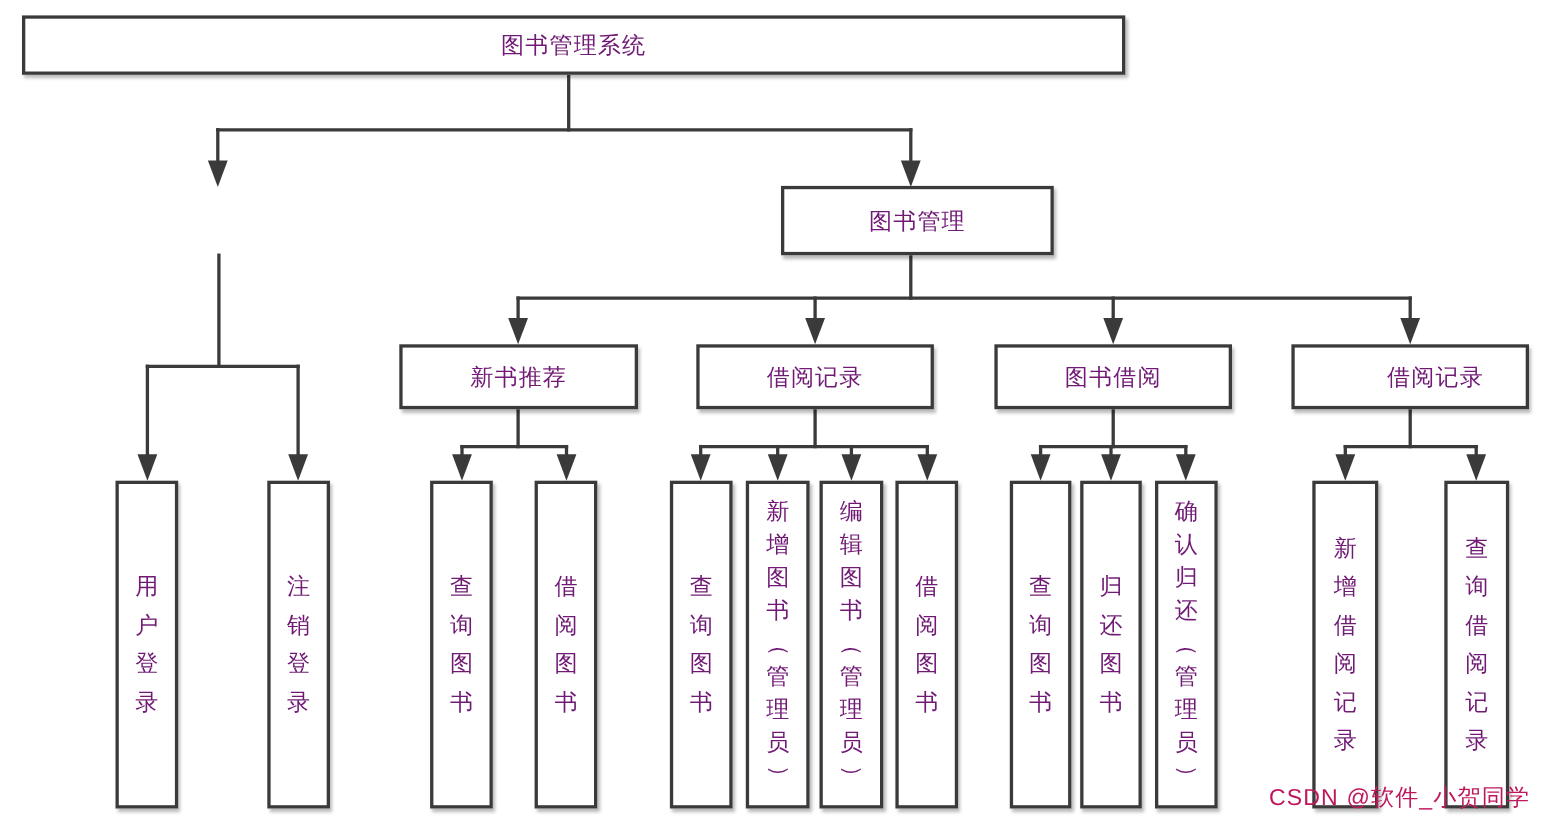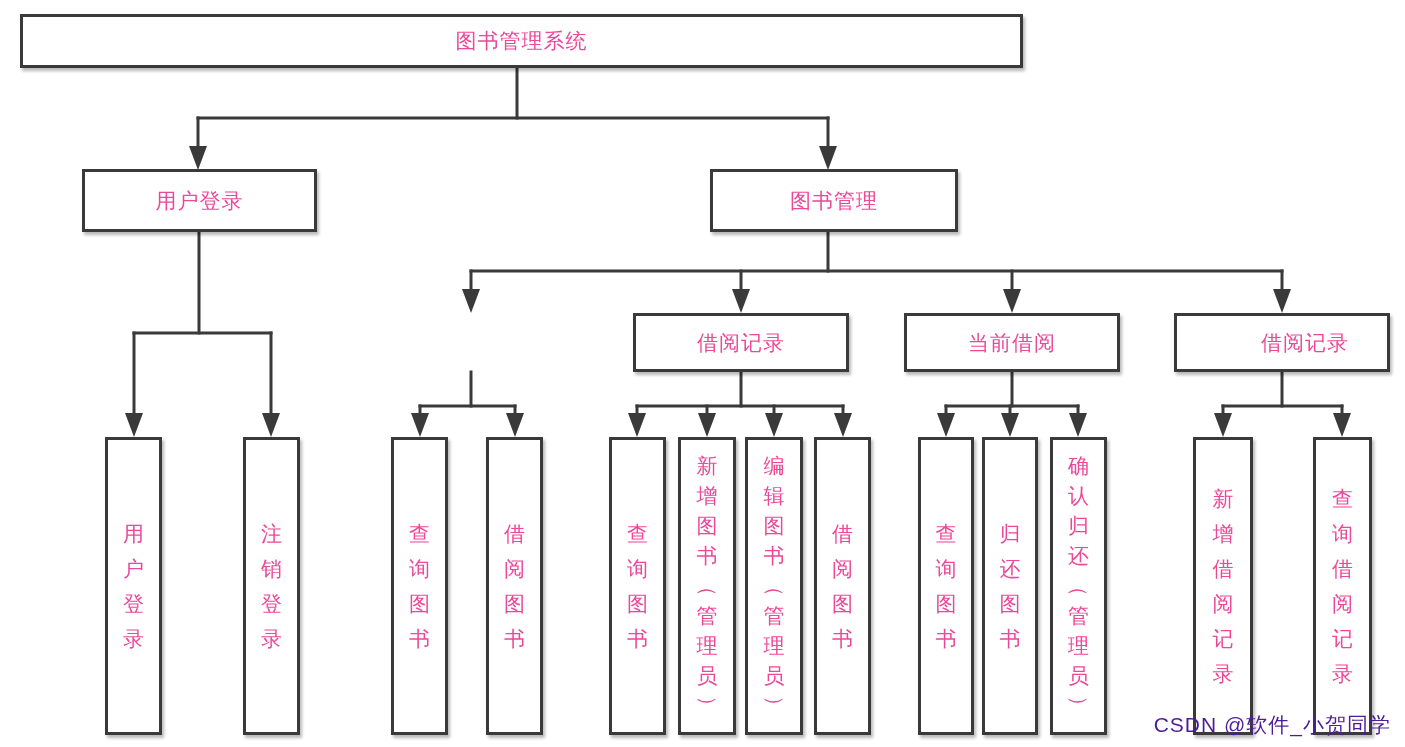--- a/index.html
+++ b/index.html
@@ -5,38 +5,38 @@
   html,body{margin:0;padding:0;background:#ffffff;}
   .stage{
     position:relative;width:1405px;height:747px;background:#ffffff;overflow:hidden;
     font-family:"Liberation Sans","DejaVu Sans",sans-serif;
   }
   .connectors{position:absolute;left:0;top:0;width:1405px;height:747px;pointer-events:none;}
   .node{
     position:absolute;box-sizing:border-box;background:#ffffff;
     border:3px solid #3a3a3a;
     box-shadow:2px 3px 3px rgba(0,0,0,0.28);
-    color:#ec4899;
+    color:#701a75;
   }
   .hbox{
     display:flex;align-items:center;justify-content:center;
     font-size:21px;letter-spacing:1px;
   }
   .vbox{
     display:flex;flex-direction:column;align-items:center;justify-content:center;
     gap:13px;
   }
   .vbox.dense{gap:8px;}
   .vbox span{
     display:block;font-size:21px;line-height:22px;height:22px;text-align:center;
   }
   .vbox span.rot{transform:rotate(90deg);}
   .watermark{
     position:absolute;right:14px;bottom:8px;
-    font-size:21px;color:#4c1d95;letter-spacing:1px;white-space:nowrap;
+    font-size:21px;color:#be185d;letter-spacing:1px;white-space:nowrap;
   }
 </style>
 </head>
 <body>
 
 <div class="stage">
 
   <svg class="connectors" viewBox="0 0 1405 747" xmlns="http://www.w3.org/2000/svg">
     <g stroke="#3a3a3a" stroke-width="3" stroke-linecap="square" fill="none">
 
@@ -98,25 +98,25 @@
       <polygon points="937,413 955,413 946,437"></polygon>
       <polygon points="1001,413 1019,413 1010,437"></polygon>
       <polygon points="1069,413 1087,413 1078,437"></polygon>
       <polygon points="1214,413 1232,413 1223,437"></polygon>
       <polygon points="1333,413 1351,413 1342,437"></polygon>
     </g>
   </svg>
 
   <div class="node hbox" style="left:20px;top:14px;width:1003px;height:54px;">图书管理系统</div>
 
-  <div class="node hbox" style="left:82px;top:169px;width:235px;height:63px;">用户登录</div>
   <div class="node hbox" style="left:710px;top:169px;width:248px;height:63px;">图书管理</div>
 
+  <div class="node hbox" style="left:363px;top:313px;width:217px;height:59px;">新书推荐</div>
   <div class="node hbox" style="left:633px;top:313px;width:216px;height:59px;">借阅记录</div>
-  <div class="node hbox" style="left:904px;top:313px;width:216px;height:59px;">当前借阅</div>
+  <div class="node hbox" style="left:904px;top:313px;width:216px;height:59px;">图书借阅</div>
   <div class="node hbox" style="left:1174px;top:313px;width:216px;height:59px;padding-left:46px;">借阅记录</div>
 
   <div class="node vbox vtext" style="left:105px;top:437px;width:57px;height:298px;">
       <span>用</span>
       <span>户</span>
       <span>登</span>
       <span>录</span>
     </div>
   <div class="node vbox vtext" style="left:243px;top:437px;width:57px;height:298px;">
       <span>注</span>

